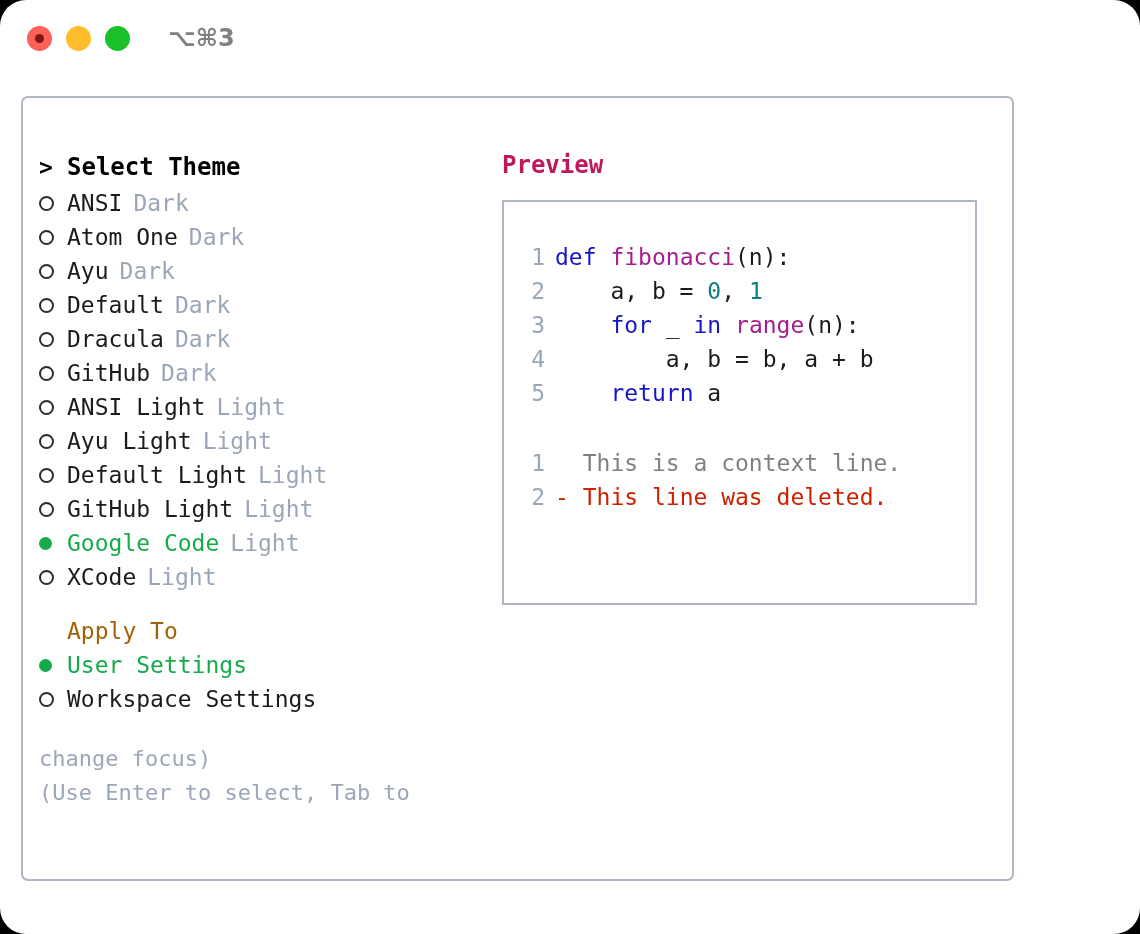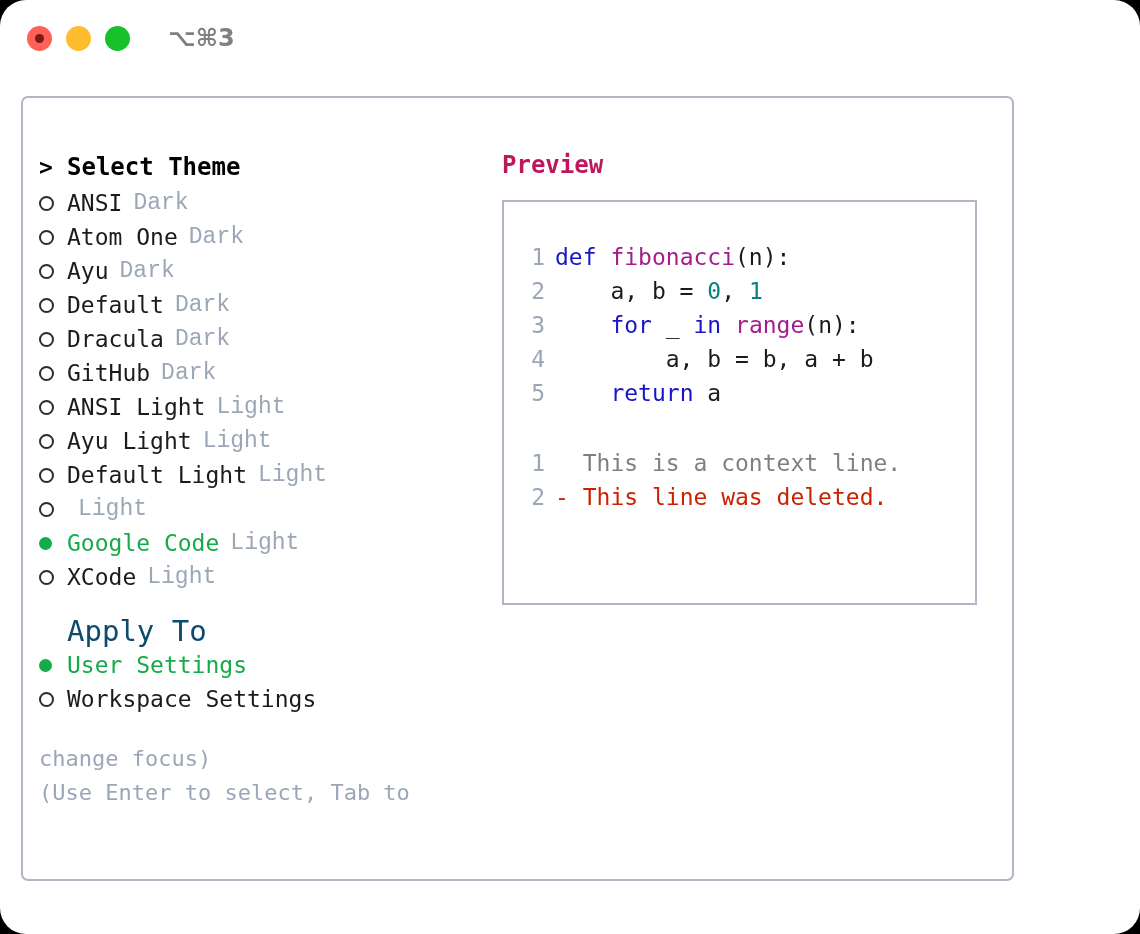--- a/index.html
+++ b/index.html
@@ -133,26 +133,25 @@
     height: 38px;
     line-height: 38px;
   }
   .header-row .marker { font-weight: bold; }
 
   .name { color: #1b1b1f; }
   .name.sel { color: #16ab4a; }
   .tag {
     color: #9ba6b7;
     margin-left: 11px;
-    font-family: Liberation Mono, monospace;
   }
 
   .group-title {
-    font-size: 29px;
-    color: #0c4a6e;
+    font-size: 23px;
+    color: #a16207;
     height: 34px;
     line-height: 34px;
     padding-left: 28px;
   }
 
   .spacer-sm { height: 20px; }
   .spacer-md { height: 26px; }
 
   .hint {
     font-size: 22px;
@@ -273,20 +272,21 @@
             <span class="name">Ayu Light</span>
             <span class="tag">Light</span>
           </div>
           <div class="row">
             <span class="marker"><span class="dot-empty"></span></span>
             <span class="name">Default Light</span>
             <span class="tag">Light</span>
           </div>
           <div class="row">
             <span class="marker"><span class="dot-empty"></span></span>
+            <span class="name">GitHub Light</span>
             <span class="tag">Light</span>
           </div>
           <div class="row">
             <span class="marker"><span class="dot-filled"></span></span>
             <span class="name sel">Google Code</span>
             <span class="tag">Light</span>
           </div>
           <div class="row">
             <span class="marker"><span class="dot-empty"></span></span>
             <span class="name">XCode</span>

